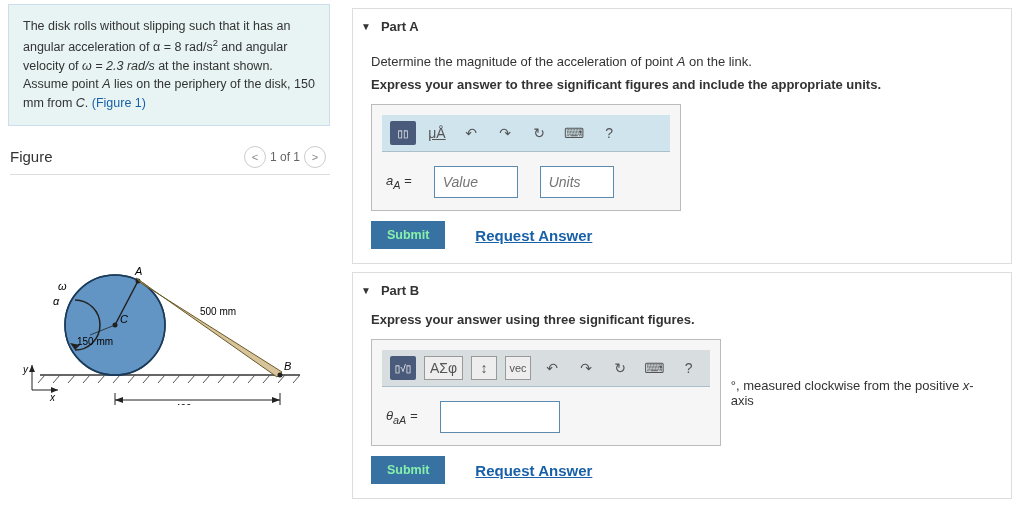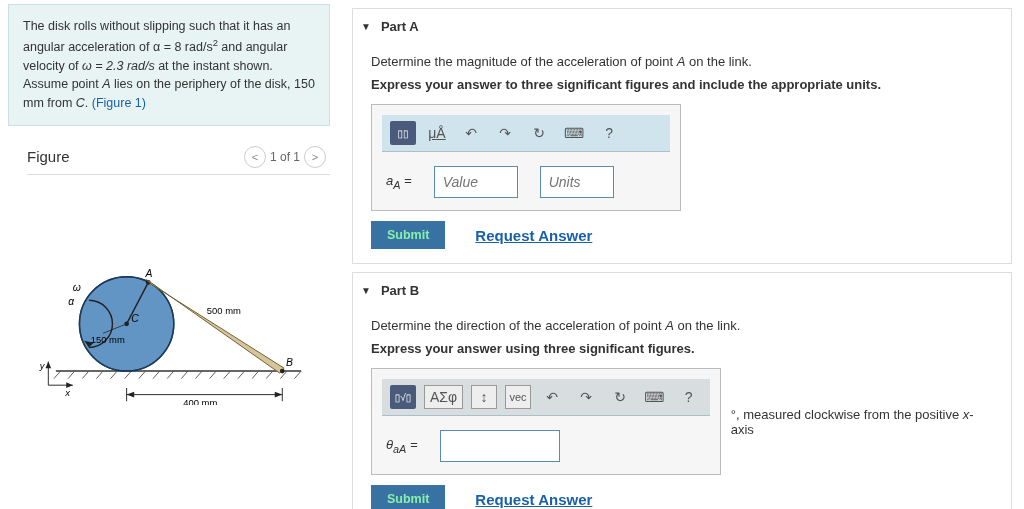--- a/index.html
+++ b/index.html
@@ -1,21 +1,21 @@
 <!DOCTYPE html>
 <html><head>
   <meta charset="utf-8">
   <style>
     * { margin: 0; padding: 0; box-sizing: border-box; }
     body { font-family: Arial, Helvetica, sans-serif; font-size: 13px; color: #333; background: #fff; }
     .container { display: flex; width: 1024px; }
     .left-panel { width: 340px; padding: 0; }
     .problem-box { background: #e8f4f4; border: 1px solid #cde; padding: 12px 14px; margin: 4px 10px 20px 8px; font-size: 12.5px; line-height: 1.5; }
     .problem-box i { font-style: italic; }
-    .figure-section { padding: 0 10px; margin-left: 17px; }
+    .figure-section { padding: 0 10px; }
     .figure-header { display: flex; justify-content: space-between; align-items: center; padding: 0 4px 6px 0; border-bottom: 1px solid #ddd; }
     .figure-title { font-size: 15px; font-weight: normal; }
     .nav-controls { display: flex; align-items: center; gap: 4px; font-size: 12px; color:#666; }
     .nav-btn { width: 22px; height: 22px; border: 1px solid #ccc; border-radius: 11px; background: #fff; display:flex; align-items:center; justify-content:center; color:#888; cursor:pointer; font-size:11px;}
     .figure-img { padding: 30px 10px 10px 10px; display: flex; justify-content: center; }
     .right-panel { flex: 1; padding: 8px 12px; }
     .part-section { border: 1px solid #ddd; margin-bottom: 8px; background: #fff; }
     .part-header { display: flex; align-items: center; gap: 10px; padding: 10px 8px; }
     .toggle-arrow { font-size: 10px; color: #333; }
     .part-title { font-weight: bold; font-size: 13px; }
@@ -161,23 +161,20 @@
         </div>
       </div>
     </div>
 
     <div class="part-section">
       <div class="part-header">
         <span class="toggle-arrow">▼</span>
         <span class="part-title">Part B</span>
       </div>
       <div class="part-body">
-        <p class="question-text">
-          <span>Determine the direction of the acceleration of point </span><i>A</i><span> on the link.</span>
-        </p>
         <p class="instruction">Express your answer using three significant figures.</p>
         <div class="flex-row-answer">
           <div class="answer-box">
             <div class="toolbar" style="background:#d8dde0;">
               <span class="tool-btn box">▯√▯</span>
               <span class="tool-btn" style="border:1px solid #999; padding:2px 6px; background:#eee;">ΑΣφ</span>
               <span class="tool-btn" style="border:1px solid #999; padding:2px 6px; background:#eee;">↕</span>
               <span class="tool-btn" style="border:1px solid #999; padding:2px 4px; background:#eee; font-size:11px;">vec</span>
               <span class="tool-btn">↶</span>
               <span class="tool-btn">↷</span>

